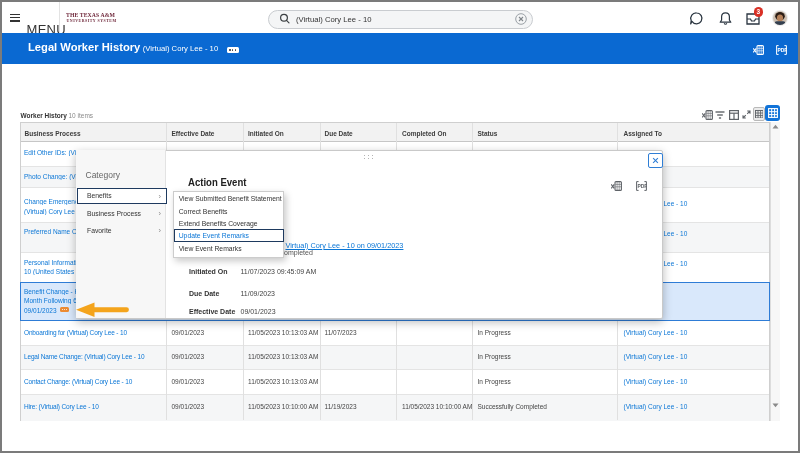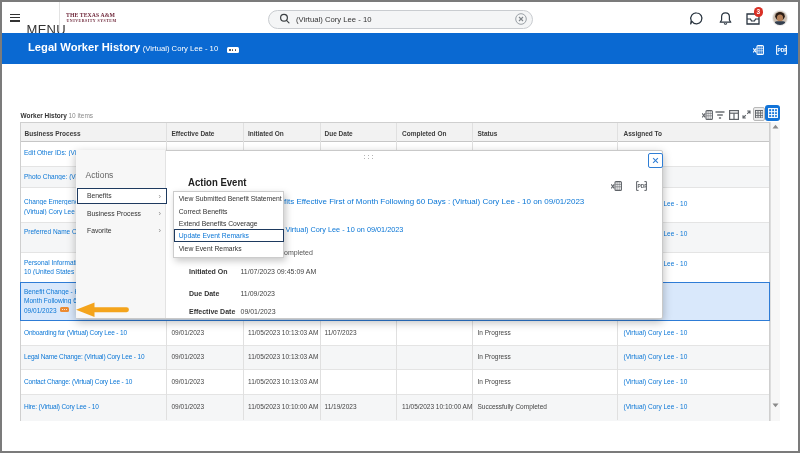--- a/index.html
+++ b/index.html
@@ -216,21 +216,21 @@
   <svg class="ab" style="left:771.5px;top:124px;" width="7" height="5" viewBox="0 0 7 5">
       <path d="M0.5 4.5 L3.5 0.8 L6.5 4.5 Z" fill="#8a8a8a"></path>
     </svg>
   <svg class="ab" style="left:771.5px;top:403px;" width="7" height="5" viewBox="0 0 7 5">
       <path d="M0.5 0.5 L3.5 4.2 L6.5 0.5 Z" fill="#8a8a8a"></path>
     </svg>
 
   <div class="ab" style="left:75.5px;top:149.5px;width:587.5px;height:169px;background:#fff;border:1px solid #c9c9c9;border-radius:2px;box-shadow:0 3px 10px rgba(0,0,0,0.28);z-index:30;"></div>
   <div class="ab" style="left:76px;top:150px;width:90px;height:167.5px;background:#f7f7f7;border-right:1px solid #e3e3e3;z-index:31;"></div>
 
-  <div class="ab" style="left:85.5px;top:169.8px;font-size:8.5px;color:#666;z-index:32;">Actions</div>
+  <div class="ab" style="left:85.5px;top:169.8px;font-size:8.5px;color:#666;z-index:32;">Category</div>
   <div class="ab" style="left:77px;top:188.3px;width:89.5px;height:15.4px;border:1.6px solid #1e3a5f;background:#fff;z-index:32;"></div>
   <div class="ab" style="left:87px;top:192.3px;font-size:6.8px;color:#333;z-index:33;">Benefits</div>
   <div class="ab" style="left:158.5px;top:191.5px;font-size:7.5px;color:#888;z-index:33;">›</div>
   <div class="ab" style="left:87px;top:210px;font-size:6.8px;color:#333;z-index:32;">Business Process</div>
   <div class="ab" style="left:158.5px;top:209.2px;font-size:7.5px;color:#888;z-index:32;">›</div>
   <div class="ab" style="left:87px;top:226.5px;font-size:6.8px;color:#333;z-index:32;">Favorite</div>
   <div class="ab" style="left:158.5px;top:225.7px;font-size:7.5px;color:#888;z-index:32;">›</div>
 
   <div class="ab" style="left:648px;top:152.5px;width:14.5px;height:15.5px;background:#fff;border:1.2px solid #2f7ed5;border-radius:2px;z-index:33;"></div>
   <svg class="ab" style="left:651.8px;top:156.8px;z-index:34;" width="7" height="7" viewBox="0 0 7 7">
@@ -257,22 +257,21 @@
       <line x1="8.2" y1="1" x2="8.2" y2="9" stroke="#5f6368" stroke-width="0.6"></line>
     <line x1="4.4" y1="3.4" x2="10" y2="3.4" stroke="#5f6368" stroke-width="0.6"></line>
       <line x1="4.4" y1="5.8" x2="10" y2="5.8" stroke="#5f6368" stroke-width="0.6"></line>
   </svg>
   <svg class="ab" style="left:635.5px;top:180.5px;z-index:32;" width="11" height="10" viewBox="0 0 11 10">
     <path d="M2.6 0.6 h-2 v8.8 h2" fill="none" stroke="#5f6368" stroke-width="1"></path>
     <path d="M8.4 0.6 h2 v8.8 h-2" fill="none" stroke="#5f6368" stroke-width="1"></path>
     <text x="1.4" y="7" font-size="5" font-weight="bold" fill="#5f6368" font-family="Liberation Sans">PDF</text>
   </svg>
 
-  <div class="ab lnk" style="left:284px;top:196.8px;font-size:8px;white-space:nowrap;z-index:32;">fits Effective First of Month Following 60 Days : (Virtual) Cory Lee - 10 on 09/01/2023</div>
-  <div class="ab lnk" style="left:285.5px;top:225px;font-size:7.3px;white-space:nowrap;z-index:32;">Virtual) Cory Lee - 10 on 09/01/2023</div>
+  <div class="ab lnk" style="left:285.5px;top:241px;font-size:7.3px;white-space:nowrap;z-index:32;text-decoration:underline;">Virtual) Cory Lee - 10 on 09/01/2023</div>
   <div class="ab" style="left:284px;top:249.3px;font-size:7px;color:#555;z-index:32;">ompleted</div>
   <div class="ab" style="left:189px;top:267.5px;font-size:7px;font-weight:bold;color:#333;z-index:32;">Initiated On</div>
   <div class="ab" style="left:240.5px;top:267.5px;font-size:7px;color:#444;z-index:32;">11/07/2023 09:45:09 AM</div>
   <div class="ab" style="left:189px;top:290px;font-size:7px;font-weight:bold;color:#333;z-index:32;">Due Date</div>
   <div class="ab" style="left:240.5px;top:290px;font-size:7px;color:#444;z-index:32;">11/09/2023</div>
   <div class="ab" style="left:189px;top:308px;font-size:7px;font-weight:bold;color:#333;z-index:32;">Effective Date</div>
   <div class="ab" style="left:240.5px;top:308px;font-size:7px;color:#444;z-index:32;">09/01/2023</div>
 
   <div class="ab" style="left:172.5px;top:190.5px;width:111.5px;height:67px;background:#fff;border:1px solid #ccc;box-shadow:2px 3px 7px rgba(0,0,0,0.22);z-index:40;"></div>
   <div class="ab" style="left:178.7px;top:194.7px;font-size:6.8px;color:#333;z-index:41;">View Submitted Benefit Statement</div>

